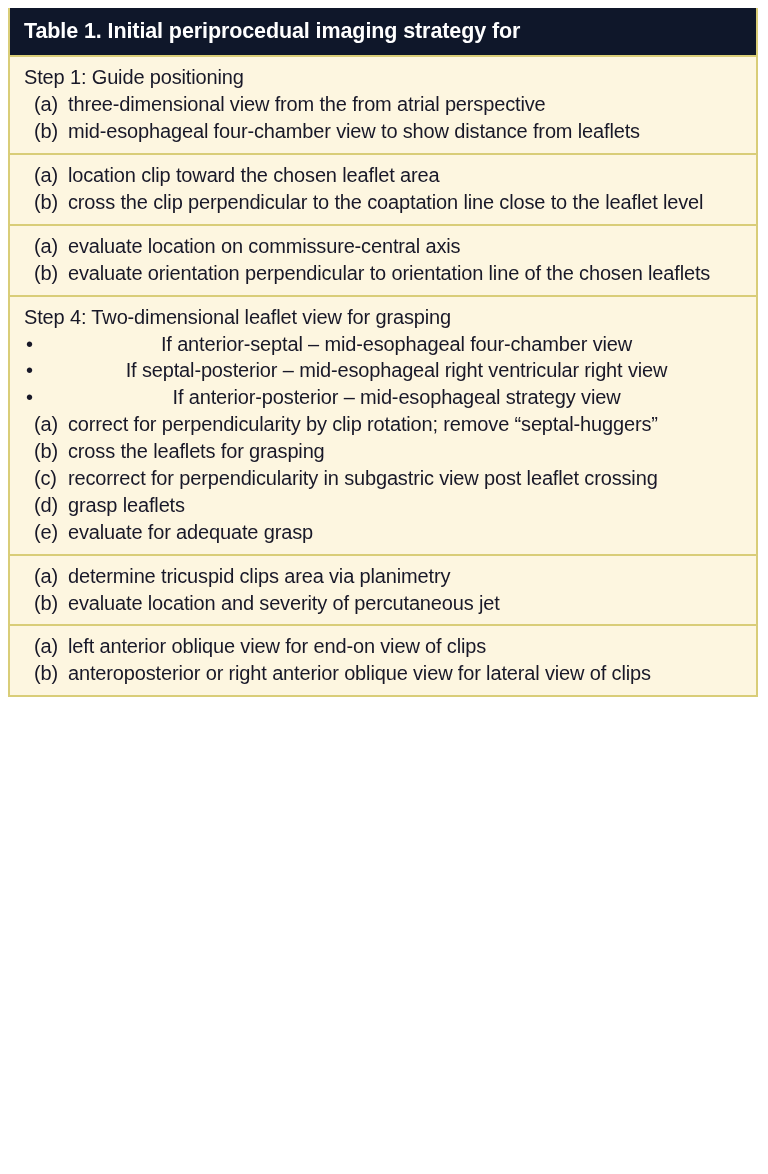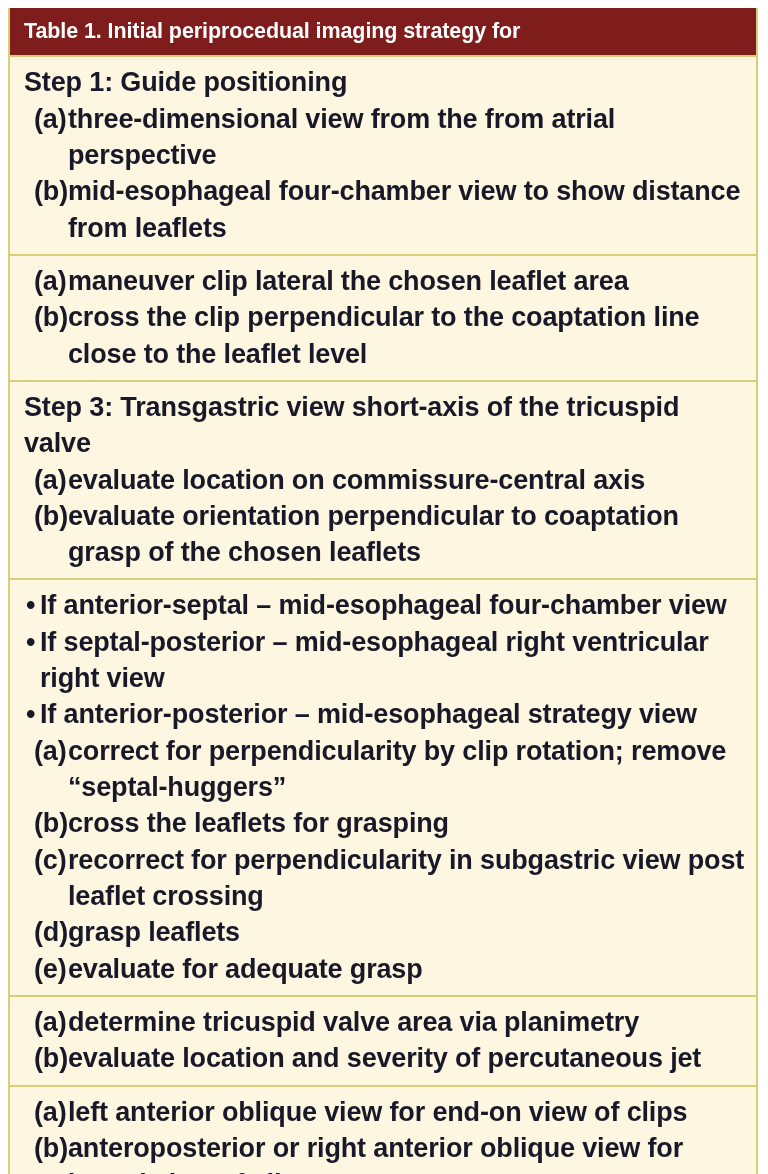--- a/index.html
+++ b/index.html
@@ -23,39 +23,38 @@
   .tbl {
     box-sizing: border-box;
     width: 750px;
     border: 2px solid #d9cd78;
     border-top: none;
     background: #fdf6e0;
   }
 
   .tbl-header {
     box-sizing: border-box;
-    background: #7f1d1d;
+    background: #0f172a;
     color: #ffffff;
     font-weight: bold;
     font-size: 21.5px;
     line-height: 1.32;
     letter-spacing: -0.1px;
     padding: 9px 12px 10px 14px;
   }
   .tbl-header .hdr-line { display: block; white-space: nowrap; }
 
   .row {
     box-sizing: border-box;
     border-top: 2px solid #d9cd78;
     padding: 7px 3px 8px 14px;
     color: #181828;
-    font-size: 27px;
+    font-size: 20px;
     line-height: 1.345;
     letter-spacing: -0.15px;
-    font-weight: bold;
   }
   .row:first-of-type { border-top: 2px solid #d9cd78; }
 
   .step-title {
     margin: 0 0 0 0;
     padding: 0;
   }
 
   ul.sub, ul.bullets {
     list-style: none;
@@ -86,20 +85,21 @@
     padding-left: 2px;
   }
   ul.bullets > li .dot {
     flex: 0 0 auto;
     width: 14px;
     white-space: nowrap;
   }
   ul.bullets > li .txt {
     flex: 1 1 auto;
     min-width: 0;
+    text-align: center;
   }
 </style>
 </head>
 <body>
 
 <div class="table-wrap">
   <div class="tbl">
 
     <div class="tbl-header">
       <span class="hdr-line">Table 1. Initial periprocedual imaging strategy for</span>
@@ -116,42 +116,42 @@
             <li>
               <span class="lbl">(b)</span>
               <span class="txt">mid-esophageal four-chamber view to show distance from leaflets</span>
             </li>
           </ul>
         </div>
         <div class="row">
           <ul class="sub">
             <li>
               <span class="lbl">(a)</span>
-              <span class="txt">maneuver clip lateral the chosen leaflet area</span>
+              <span class="txt">location clip toward the chosen leaflet area</span>
             </li>
             <li>
               <span class="lbl">(b)</span>
               <span class="txt">cross the clip perpendicular to the coaptation line close to the leaflet level</span>
             </li>
           </ul>
         </div>
         <div class="row">
-          <div class="step-title">Step 3: Transgastric view short-axis of the tricuspid valve</div>
           <ul class="sub">
             <li>
               <span class="lbl">(a)</span>
               <span class="txt">evaluate location on commissure-central axis</span>
             </li>
             <li>
               <span class="lbl">(b)</span>
-              <span class="txt">evaluate orientation perpendicular to coaptation grasp of the chosen leaflets</span>
-            </li>
-          </ul>
-        </div>
-        <div class="row">
+              <span class="txt">evaluate orientation perpendicular to orientation line of the chosen leaflets</span>
+            </li>
+          </ul>
+        </div>
+        <div class="row">
+          <div class="step-title">Step 4: Two-dimensional leaflet view for grasping</div>
           <ul class="bullets">
             <li>
               <span class="dot">•</span>
               <span class="txt">If anterior-septal – mid-esophageal four-chamber view</span>
             </li>
             <li>
               <span class="dot">•</span>
               <span class="txt">If septal-posterior – mid-esophageal right ventricular right view</span>
             </li>
             <li>
@@ -179,21 +179,21 @@
             <li>
               <span class="lbl">(e)</span>
               <span class="txt">evaluate for adequate grasp</span>
             </li>
           </ul>
         </div>
         <div class="row">
           <ul class="sub">
             <li>
               <span class="lbl">(a)</span>
-              <span class="txt">determine tricuspid valve area via planimetry</span>
+              <span class="txt">determine tricuspid clips area via planimetry</span>
             </li>
             <li>
               <span class="lbl">(b)</span>
               <span class="txt">evaluate location and severity of percutaneous jet</span>
             </li>
           </ul>
         </div>
         <div class="row">
           <ul class="sub">
             <li>

